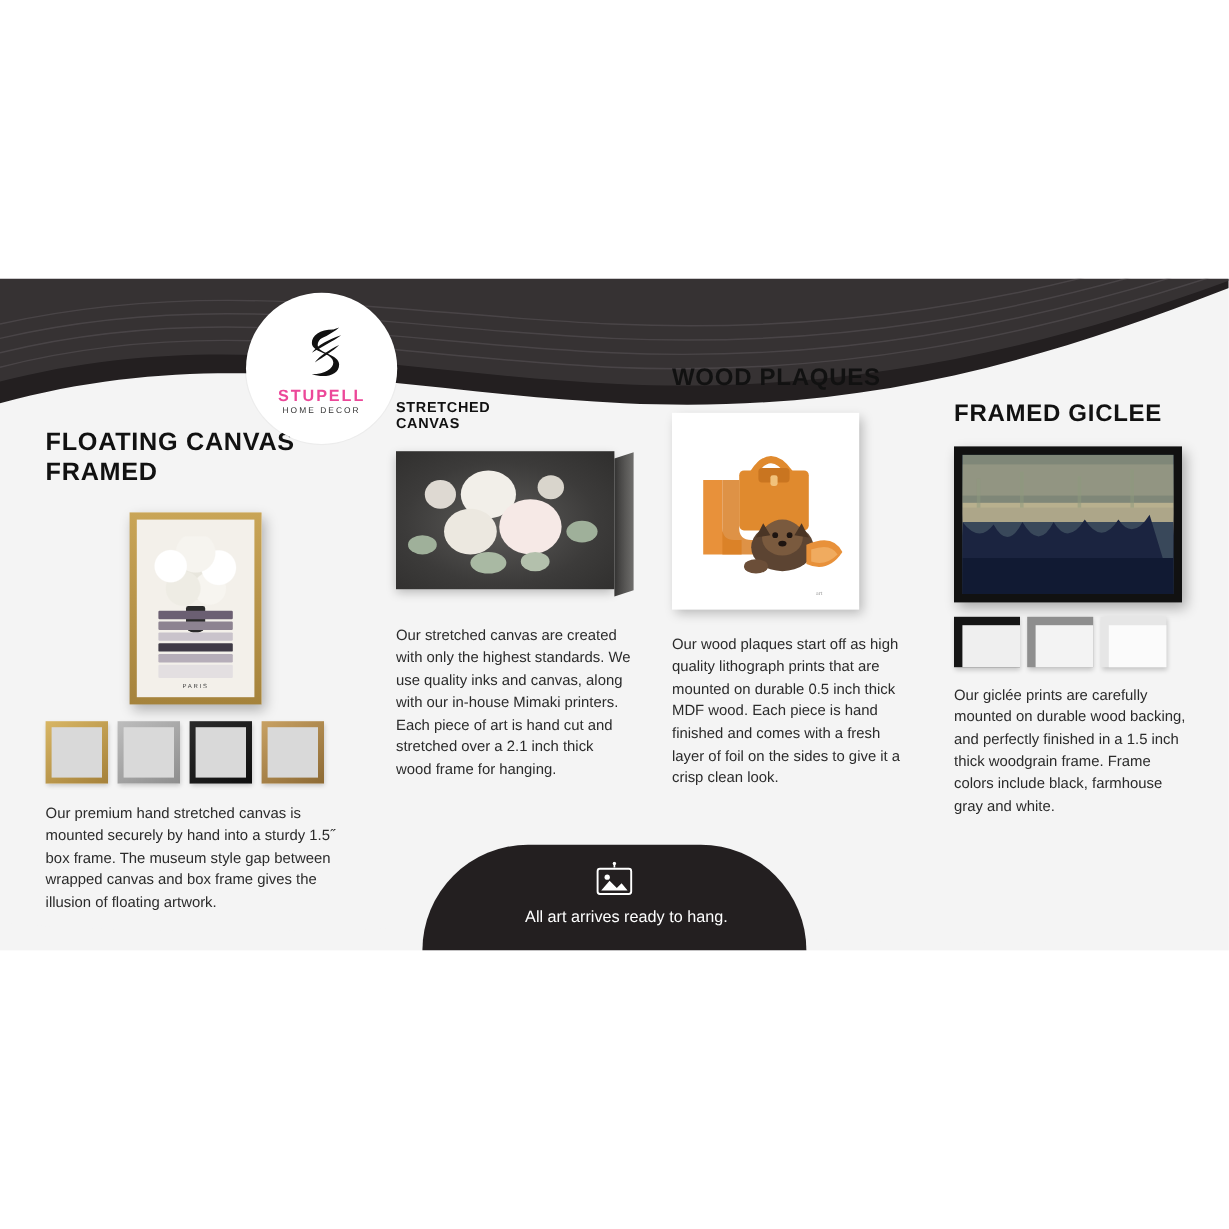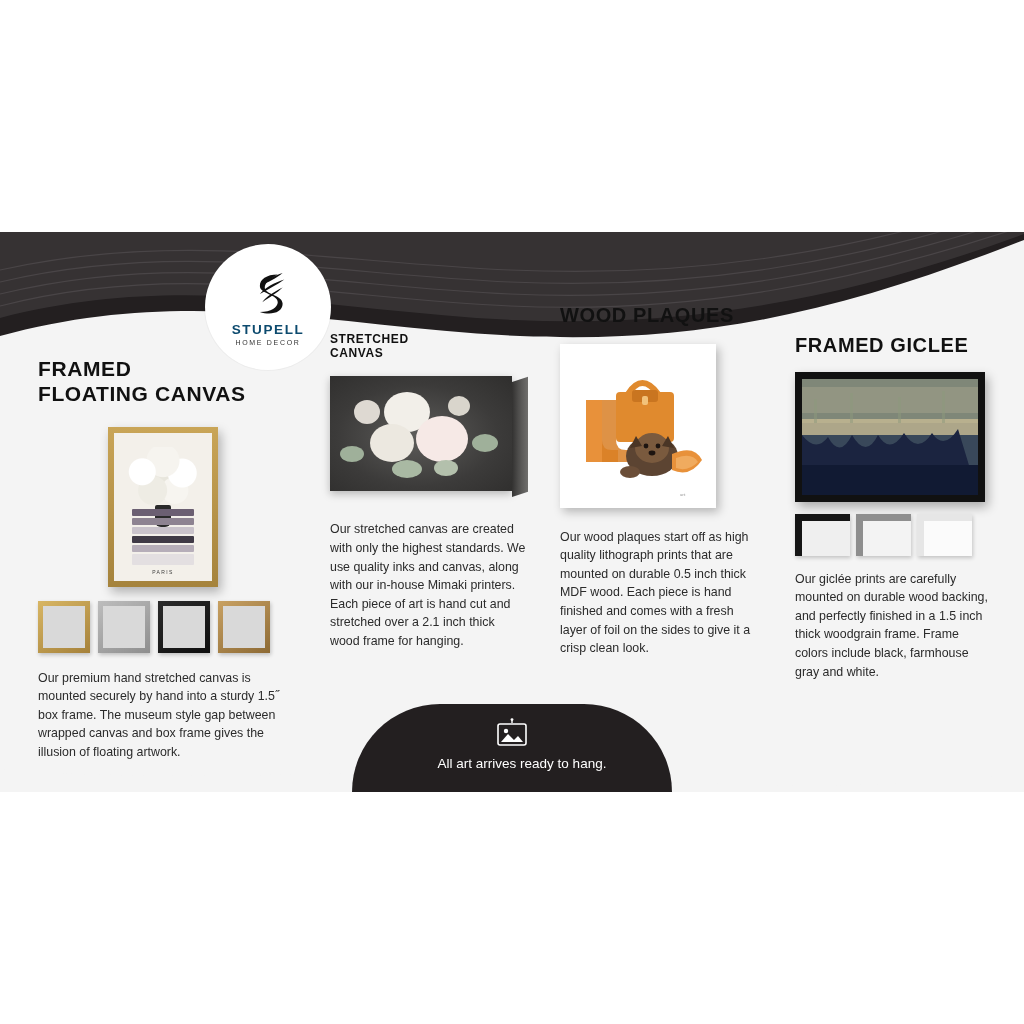--- a/index.html
+++ b/index.html
@@ -64,21 +64,21 @@
   }
   .logo-mark {
     width: 52px;
     height: 52px;
     margin-bottom: 2px;
   }
   .logo-word {
     font-size: 13.5px;
     letter-spacing: 1.6px;
     font-weight: bold;
-    color: #0c4a6e;
+    color: #ec4899;
     font-family: "Liberation Sans", sans-serif;
   }
   .logo-sub {
     font-size: 7px;
     letter-spacing: 1.7px;
     color: #333;
     margin-top: 2px;
   }
   
   .col {
@@ -252,22 +252,22 @@
         <path d="M50 6c-10 3-20 8-26 15 8-4 18-8 26-15z" fill="#111"></path>
         <path d="M52 14c-12 4-24 10-30 18 10-6 22-12 30-18z" fill="#111"></path>
         <path d="M50 24c-10 5-20 11-25 18 9-6 19-12 25-18z" fill="#111"></path>
       </svg>
       <div class="logo-word">STUPELL</div>
       <div class="logo-sub">HOME DECOR</div>
     </div>
 
     <div class="col" id="col1">
       <div class="col-title">
+        <div>FLOATING CANVAS</div>
         <div>FRAMED</div>
-        <div>FLOATING CANVAS</div>
       </div>
       <div class="art-wrap">
         <div class="ffc-frame">
           <div class="ffc-inner">
             <div class="ffc-flowers"></div>
             <div class="ffc-vase"></div>
             <div class="ffc-books">
               <div class="ffc-book" style="background:#6b5f72"></div>
               <div class="ffc-book" style="background:#8d8391"></div>
               <div class="ffc-book" style="background:#c9c3cb"></div>

